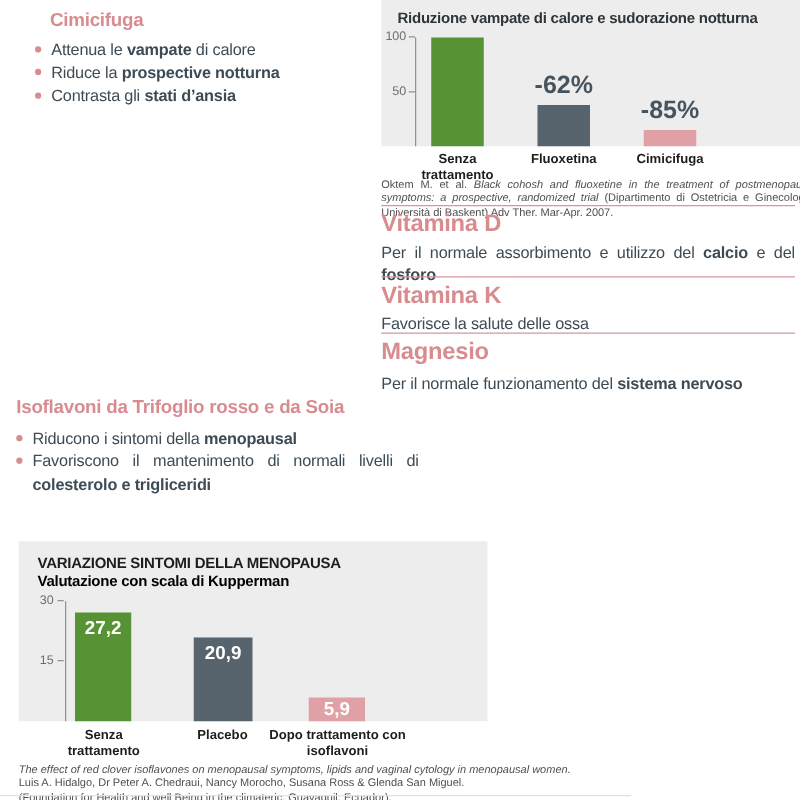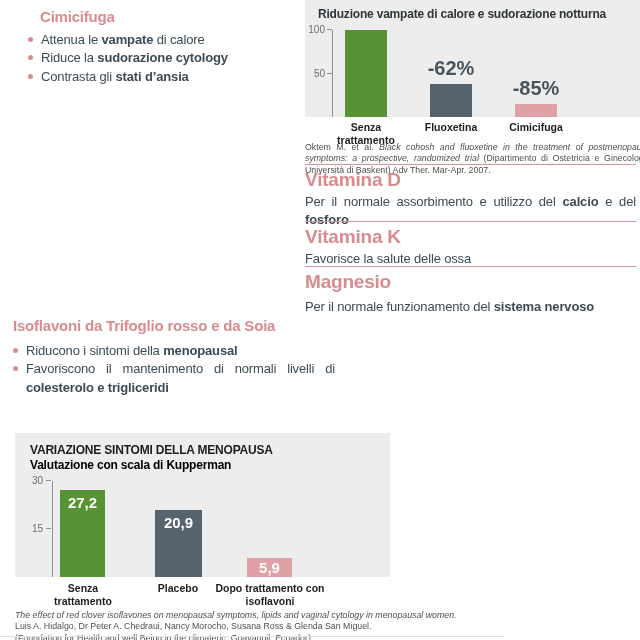--- a/index.html
+++ b/index.html
@@ -61,21 +61,21 @@
   #isoflavoni-section ul.bullets{margin-top:8px;}
   #bottom-divider{left:0;top:636px;width:505px;height:1px;background:#e2e2e2;}
 </style>
 </head>
 <body>
 
 <div class="abs" id="cimicifuga-section">
   <div class="pink-head">Cimicifuga</div>
   <ul class="bullets">
     <li><span class="dot"></span><span><span>Attenua le </span><span class="seg-b">vampate</span><span> di calore</span></span></li>
-    <li><span class="dot"></span><span><span>Riduce la </span><span class="seg-b">sudorazione cytology</span></span></li>
+    <li><span class="dot"></span><span><span>Riduce la </span><span class="seg-b">prospective notturna</span></span></li>
     <li><span class="dot"></span><span><span>Contrasta gli </span><span class="seg-b">stati d’ansia</span></span></li>
   </ul>
 </div>
 
 <div class="abs panel" id="chart1-panel">
   <div class="chart-title" id="chart1-title">Riduzione vampate di calore e sudorazione notturna</div>
   <div class="plot" id="chart1-plot">
     <div class="axis-line" style="height:87px;"></div>
     <div class="bar-col" style="left:40px;width:42px;">
         <div class="bar" style="height: 87px; background: rgb(87, 147, 53);"></div>

